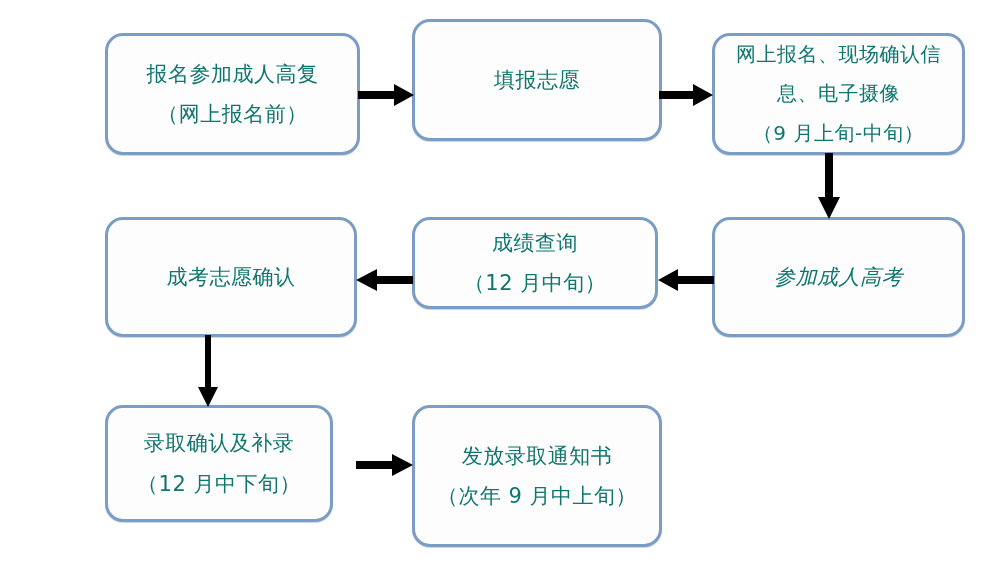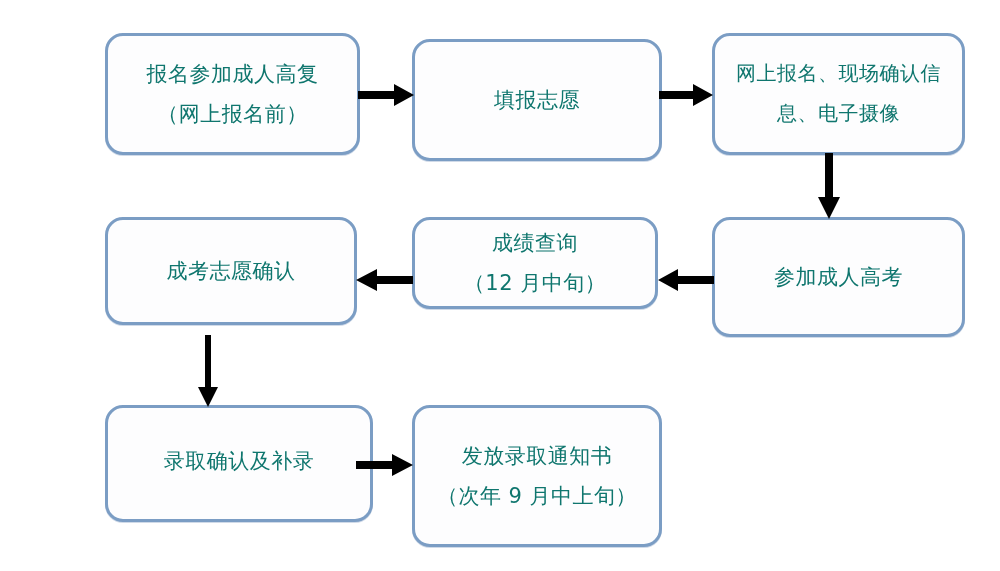--- a/index.html
+++ b/index.html
@@ -47,26 +47,26 @@
   .node.tight {
     font-size: 20px;
     line-height: 1.38;
   }
   .node.tight .ln + .ln {
     margin-top: 12px;
   }
 
   
   #node-1 { left: 105px; top: 33px;  width: 255px; height: 122px; }
-  #node-2 { left: 412px; top: 39px;  width: 250px; height: 122px; }
+  #node-2 { left: 412px; top: 19px;  width: 250px; height: 122px; }
   #node-3 { left: 712px; top: 33px;  width: 253px; height: 122px; }
-  #node-4 { left: 105px; top: 217px; width: 252px; height: 108px; }
+  #node-4 { left: 105px; top: 217px; width: 252px; height: 120px; }
   #node-5 { left: 412px; top: 217px; width: 246px; height: 92px; }
-  #node-6 { left: 712px; top: 217px; width: 253px; height: 120px; }
-  #node-7 { left: 105px; top: 405px; width: 268px; height: 117px; font-family: Liberation Mono, monospace; }
+  #node-6 { left: 712px; top: 217px; width: 253px; height: 120px; font-style: italic; }
+  #node-7 { left: 105px; top: 405px; width: 228px; height: 117px; }
   #node-8 { left: 412px; top: 405px; width: 250px; height: 142px; }
 
   
   .arrow {
     position: absolute;
   }
   .arrow svg { display: block; overflow: visible; }
 </style>
 </head>
 <body>
@@ -78,37 +78,39 @@
     <span class="ln">（网上报名前）</span>
   </div>
 
   <div class="node" id="node-2">
     <span class="ln">填报志愿</span>
   </div>
 
   <div class="node tight" id="node-3">
     <span class="ln">网上报名、现场确认信</span>
     <span class="ln">息、电子摄像</span>
+    <span class="ln">（9 月上旬-中旬）</span>
   </div>
 
   <div class="node" id="node-4">
     <span class="ln">成考志愿确认</span>
   </div>
 
   <div class="node" id="node-5">
     <span class="ln">成绩查询</span>
     <span class="ln">（12 月中旬）</span>
   </div>
 
   <div class="node" id="node-6">
     <span class="ln">参加成人高考</span>
   </div>
 
   <div class="node" id="node-7">
     <span class="ln">录取确认及补录</span>
+    <span class="ln">（12 月中下旬）</span>
   </div>
 
   <div class="node" id="node-8">
     <span class="ln">发放录取通知书</span>
     <span class="ln">（次年 9 月中上旬）</span>
   </div>
 
   <div class="arrow" style="left:358px; top:82px;">
     <svg width="58" height="26" viewBox="0 0 58 26">
       <path d="M0 9 L36 9 L36 2 L56 13 L36 24 L36 17 L0 17 Z" fill="#000000"></path>

